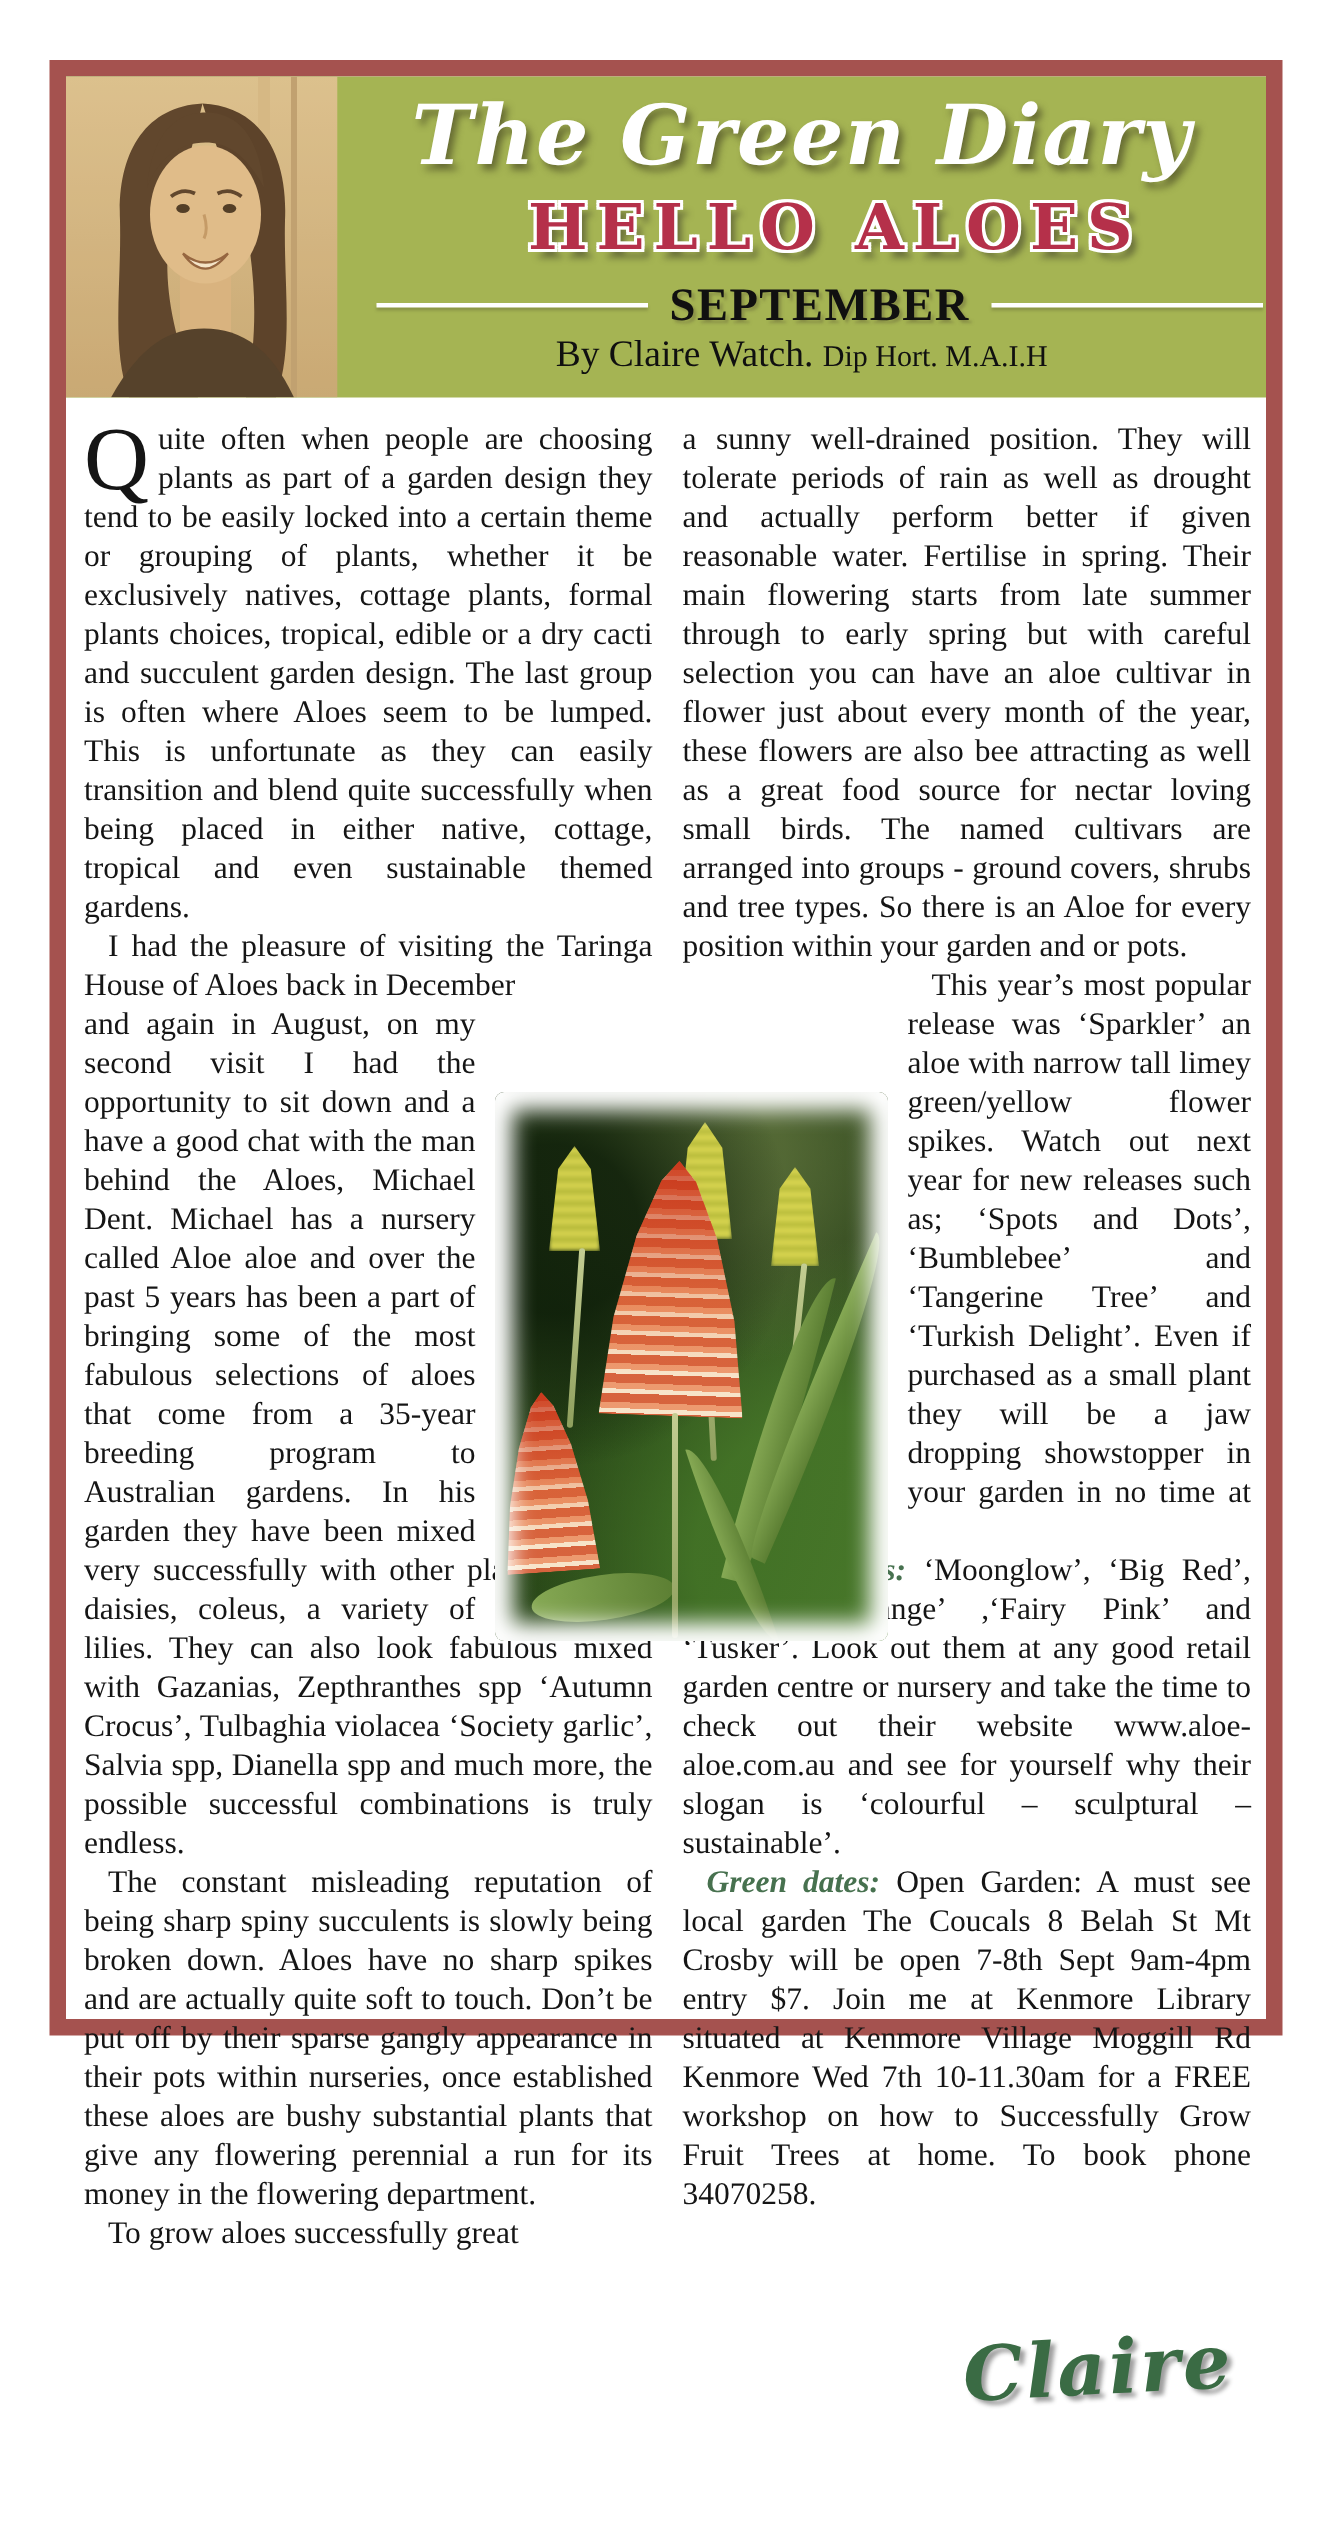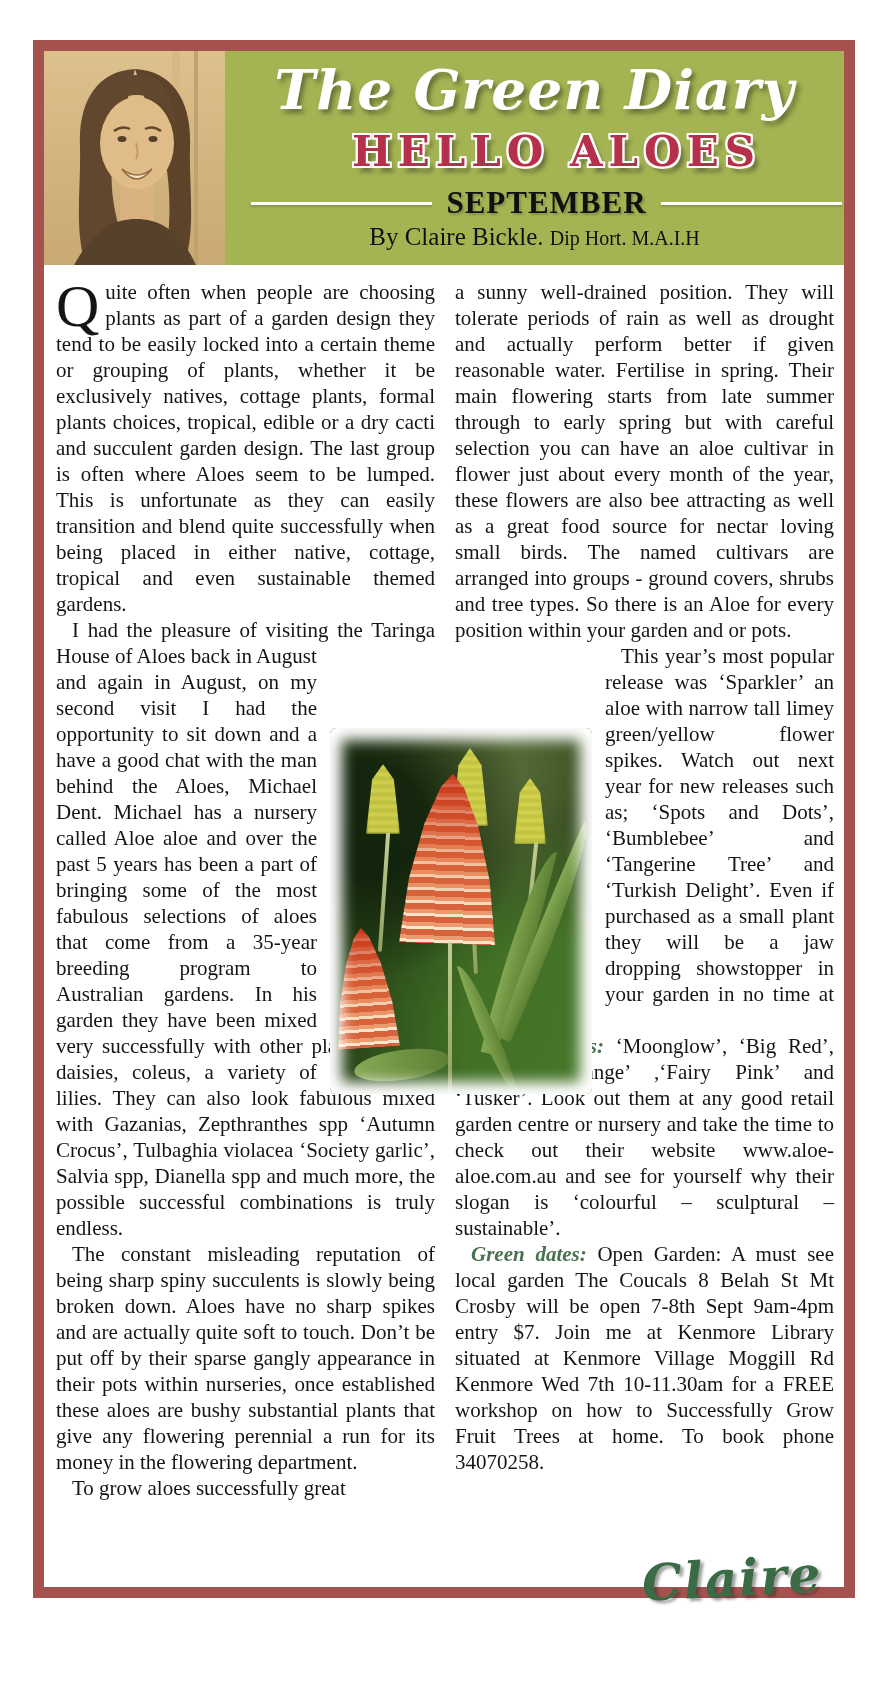--- a/index.html
+++ b/index.html
@@ -6,21 +6,21 @@
     --border-red:#a5524f;
     --header-green:#a5b453;
     --title-red:#b5304a;
     --accent-green:#47714f;
     --signature-green:#3a6b44;
     --body-text:#151515;
   }
   html,body{margin:0;padding:0;background:#ffffff;}
   .page{position:relative;width:894px;height:1691px;background:#fff;overflow:hidden;
         font-family:"Liberation Serif",serif;color:var(--body-text);}
-  .frame{position:absolute;left:33px;top:40px;width:822px;height:1558px;
+  .frame{position:absolute;left:33px;top:40px;width:822px;height:1317px;
          border:11px solid var(--border-red);box-sizing:border-box;background:#fff;}
 
   
   .masthead{position:relative;height:214px;background:var(--header-green);display:flex;overflow:hidden;}
   .portrait{width:181px;height:214px;flex:none;}
   .portrait svg{display:block;width:100%;height:100%;}
   .head-right{flex:1;text-align:center;padding-top:8px;}
   .pub-title{font-family:"DejaVu Serif",serif;font-style:italic;font-weight:bold;
              font-size:55px;line-height:62px;color:#ffffff;letter-spacing:1px;
              text-shadow:3px 4px 5px rgba(70,70,35,.65);}
@@ -112,30 +112,30 @@
       </div>
       <div class="head-right">
         <div class="pub-title">The Green Diary</div>
         <div class="art-title">HELLO ALOES</div>
         <div class="month-row">
           <span class="rule left"></span>
           <span class="month">SEPTEMBER</span>
           <span class="rule"></span>
         </div>
         <div class="byline">
-          <span>By Claire Bickle.</span>
+          <span>By Claire Watch.</span>
           <span class="cred">Dip Hort. M.A.I.H</span>
         </div>
       </div>
     </div>
 
     <div class="content">
       <div class="col">
         <p><span class="dropcap">Q</span><span>uite often when people are choosing plants as part of a garden design they tend to be easily locked into a certain theme or grouping of plants, whether it be exclusively natives, cottage plants, formal plants choices, tropical, edible or a dry cacti and succulent garden design. The last group is often where Aloes seem to be lumped. This is unfortunate as they can easily transition and blend quite successfully when being placed in either native, cottage, tropical and even sustainable themed gardens.</span></p>
-        <p class="indent">I had the pleasure of visiting the Taringa House of Aloes back in August</p>
+        <p class="indent">I had the pleasure of visiting the Taringa House of Aloes back in December</p>
         <p><span class="spacer-r"></span><span>and again in August, on my second visit I had the opportunity to sit down and a have a good chat with the man behind the Aloes, Michael Dent. Michael has a nursery called Aloe aloe and over the past 5 years has been a part of bringing some of the most fabulous selections of aloes that come from a 35-year breeding program to Australian gardens. In his garden they have been mixed very successfully with other plants such as daisies, coleus, a variety of grasses and lilies. They can also look fabulous mixed with Gazanias, Zepthranthes spp ‘Autumn Crocus’, Tulbaghia violacea ‘Society garlic’, Salvia spp, Dianella spp and much more, the possible successful combinations is truly endless.</span></p>
         <p class="indent">The constant misleading reputation of being sharp spiny succulents is slowly being broken down. Aloes have no sharp spikes and are actually quite soft to touch. Don’t be put off by their sparse gangly appearance in their pots within nurseries, once established these aloes are bushy substantial plants that give any flowering perennial a run for its money in the flowering department.</p>
         <p class="indent">To grow aloes successfully great</p>
       </div>
       <div class="col">
         <p>a sunny well-drained position. They will tolerate periods of rain as well as drought and actually perform better if given reasonable water. Fertilise in spring. Their main flowering starts from late summer through to early spring but with careful selection you can have an aloe cultivar in flower just about every month of the year, these flowers are also bee attracting as well as a great food source for nectar loving small birds. The named cultivars are arranged into groups - ground covers, shrubs and tree types. So there is an Aloe for every position within your garden and or pots.</p>
         <p class="indent"><span class="spacer-l"></span><span>This year’s most popular release was ‘Sparkler’ an aloe with narrow tall limey green/yellow flower spikes. Watch out next year for new releases such as; ‘Spots and Dots’, ‘Bumblebee’ and ‘Tangerine Tree’ and ‘Turkish Delight’. Even if purchased as a small plant they will be a jaw dropping showstopper in your garden in no time at all.</span></p>
         <p class="indent"><span class="lead">My favourites:</span> <span>‘Moonglow’, ‘Big Red’, ‘Andrea’s Orange’ ,‘Fairy Pink’ and ‘Tusker’. Look out them at any good retail garden centre or nursery and take the time to check out their website www.aloe-aloe.com.au and see for yourself why their slogan is ‘colourful – sculptural – sustainable’.</span></p>
         <p class="indent"><span class="lead">Green dates:</span> <span>Open Garden: A must see local garden The Coucals 8 Belah St Mt Crosby will be open 7-8th Sept 9am-4pm entry $7. Join me at Kenmore Library situated at Kenmore Village Moggill Rd Kenmore Wed 7th 10-11.30am for a FREE workshop on how to Successfully Grow Fruit Trees at home. To book phone 34070258.</span></p>
       </div>

